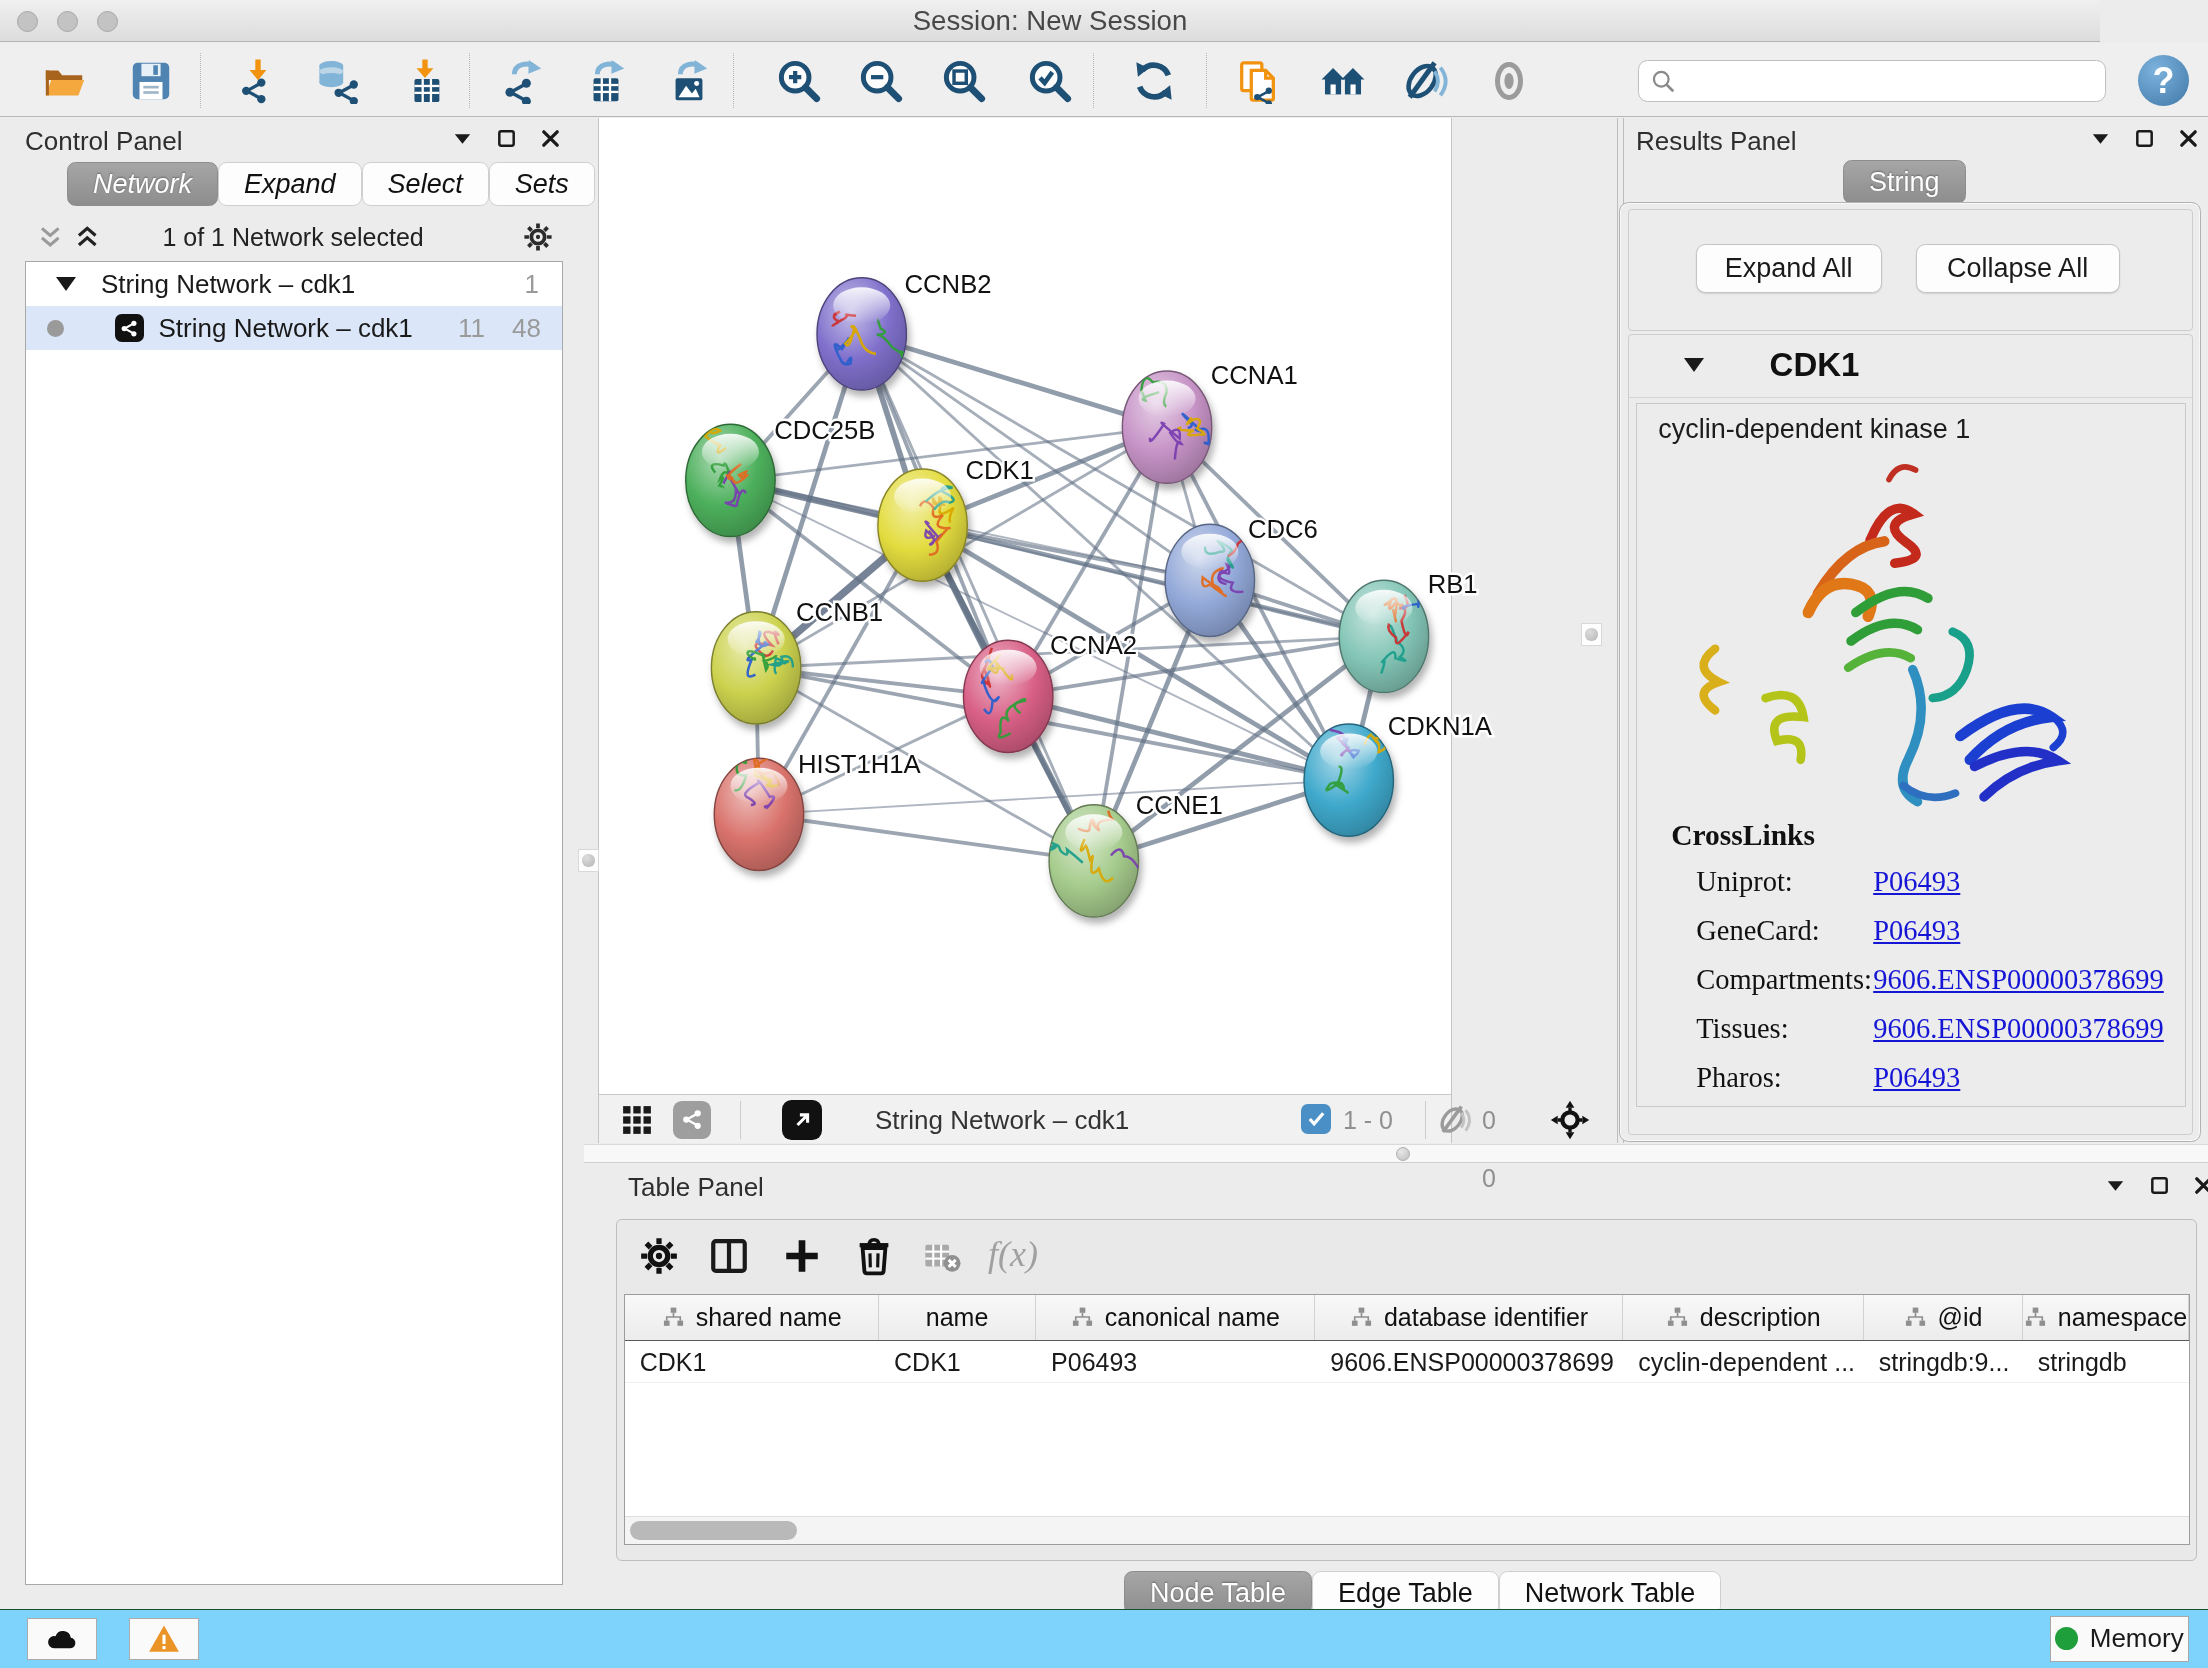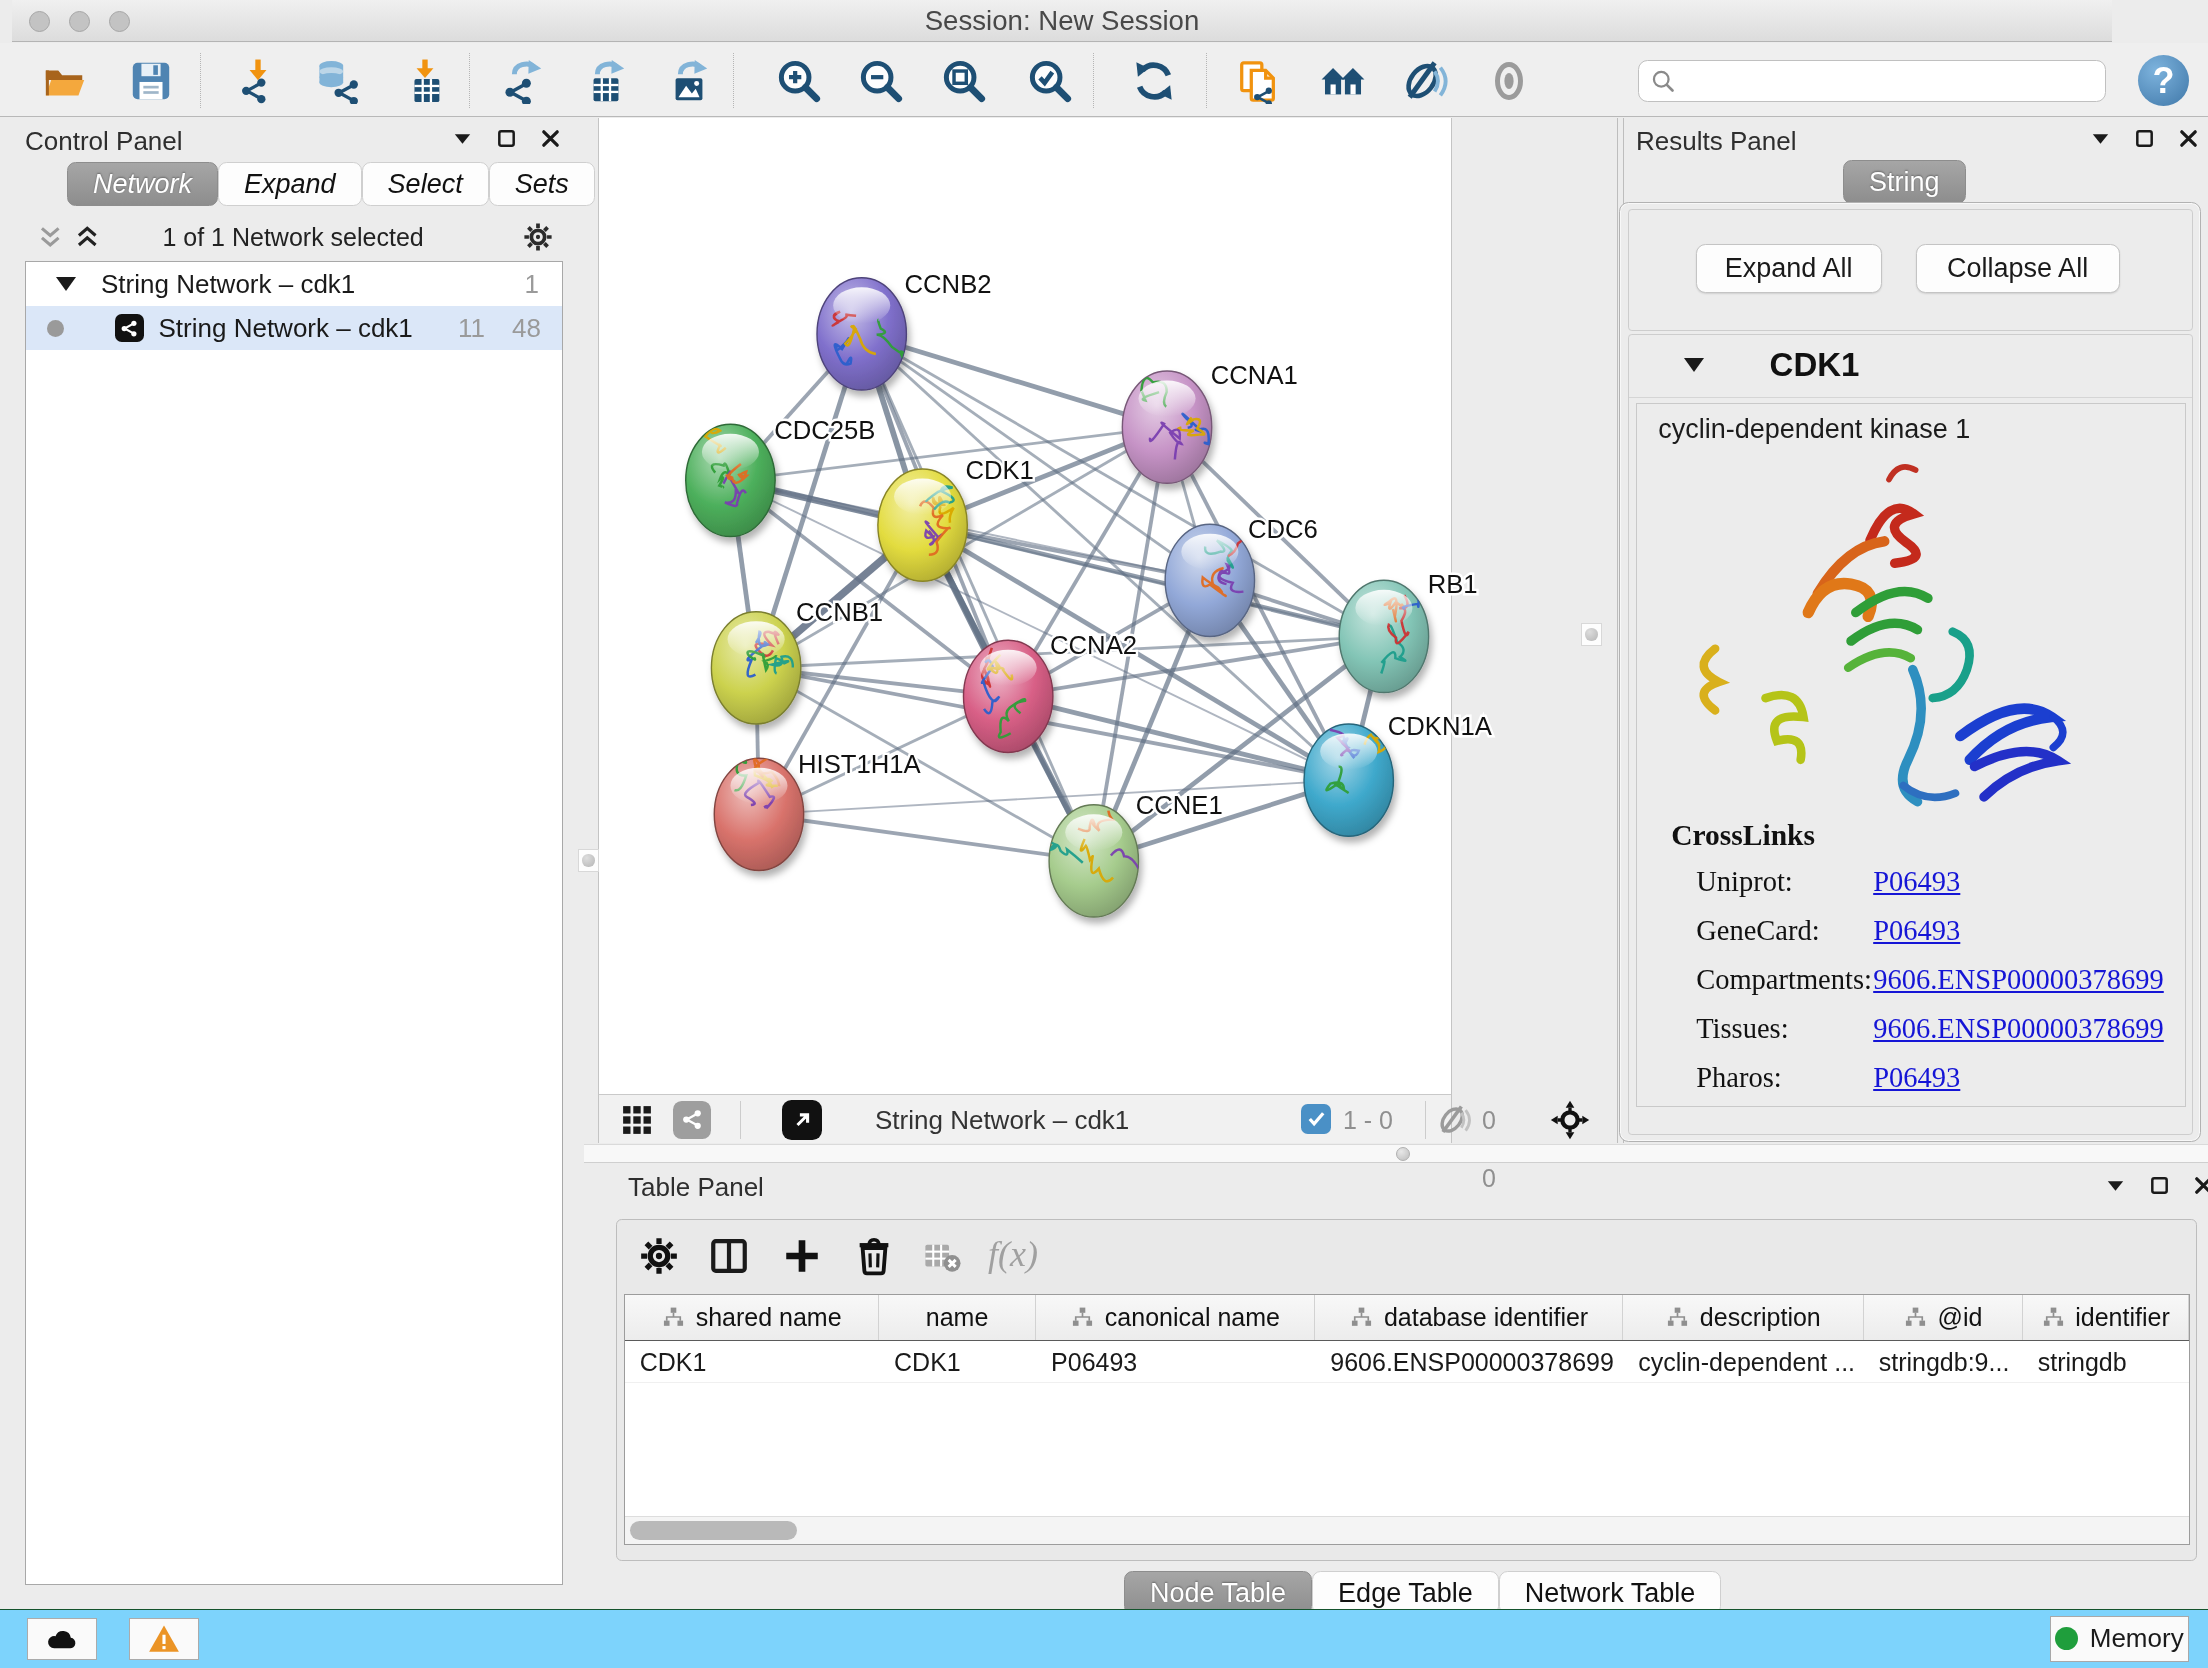--- a/index.html
+++ b/index.html
@@ -1,20 +1,20 @@
 <!DOCTYPE html>
 <html style="font-size:15px"><head>
 <meta charset="utf-8">
 <style>
   html,body{margin:0;padding:0;background:#d8d8d8;}
   *{box-sizing:border-box;}
   .stage{position:relative;width:2208px;height:1668px;background:#ececec;
          font-family:"Liberation Sans","DejaVu Sans",sans-serif;color:#1a1a1a;overflow:hidden;}
   
-  .titlebar{position:absolute;left:12px;top:0;width:2100px;height:42px;
+  .titlebar{position:absolute;left:0;top:0;width:2100px;height:42px;
     background:linear-gradient(#f0f0f0,#dcdcdc);border-bottom:1px solid #b4b4b4;}
   .lights{position:absolute;left:17px;top:10.5px;display:flex;gap:19px;}
   .light{width:21px;height:21px;border-radius:50%;background:#c3c3c3;border:1px solid #a6a6a6;}
   .wintitle{position:absolute;left:0;right:0;top:0;height:42px;line-height:42px;text-align:center;
     font-size:27.6px;color:#484848;}
   
   .toolbar{position:absolute;left:0;top:43px;width:2208px;height:74px;background:#efefef;
     border-bottom:1px solid #b8b8b8;}
   .tbtn{position:absolute;top:11.4px;width:61px;height:53px;display:flex;align-items:center;justify-content:center;}
   .tbtn svg{width:46px;height:46px;}
@@ -932,21 +932,21 @@
             </div>
             <div class="th" style="width: 167px;">
               <svg viewBox="0 0 24 24">
                 <g fill="#8f8f8f">
                   <rect x="9.3" y="2.5" width="5.4" height="5"></rect>
                   <rect x="2.8" y="15" width="5.4" height="5"></rect>
                   <rect x="15.8" y="15" width="5.4" height="5"></rect>
                 </g>
                 <path d="M12 7.5 V11.5 M5.5 15 V11.5 H18.5 V15" fill="none" stroke="#8f8f8f" stroke-width="1.6"></path>
               </svg>
-              <span>identifier</span>
+              <span>namespace</span>
             </div>
           </div>
         <div id="tbody">
             <div class="tdrow">
               <div class="td" style="width: 256px;">CDK1</div>
               <div class="td" style="width: 158px;">CDK1</div>
               <div class="td" style="width: 281px;">P06493</div>
               <div class="td" style="width: 310px;">9606.ENSP00000378699</div>
               <div class="td" style="width: 242px;">cyclin-dependent ...</div>
               <div class="td" style="width: 160px;">stringdb:9...</div>

